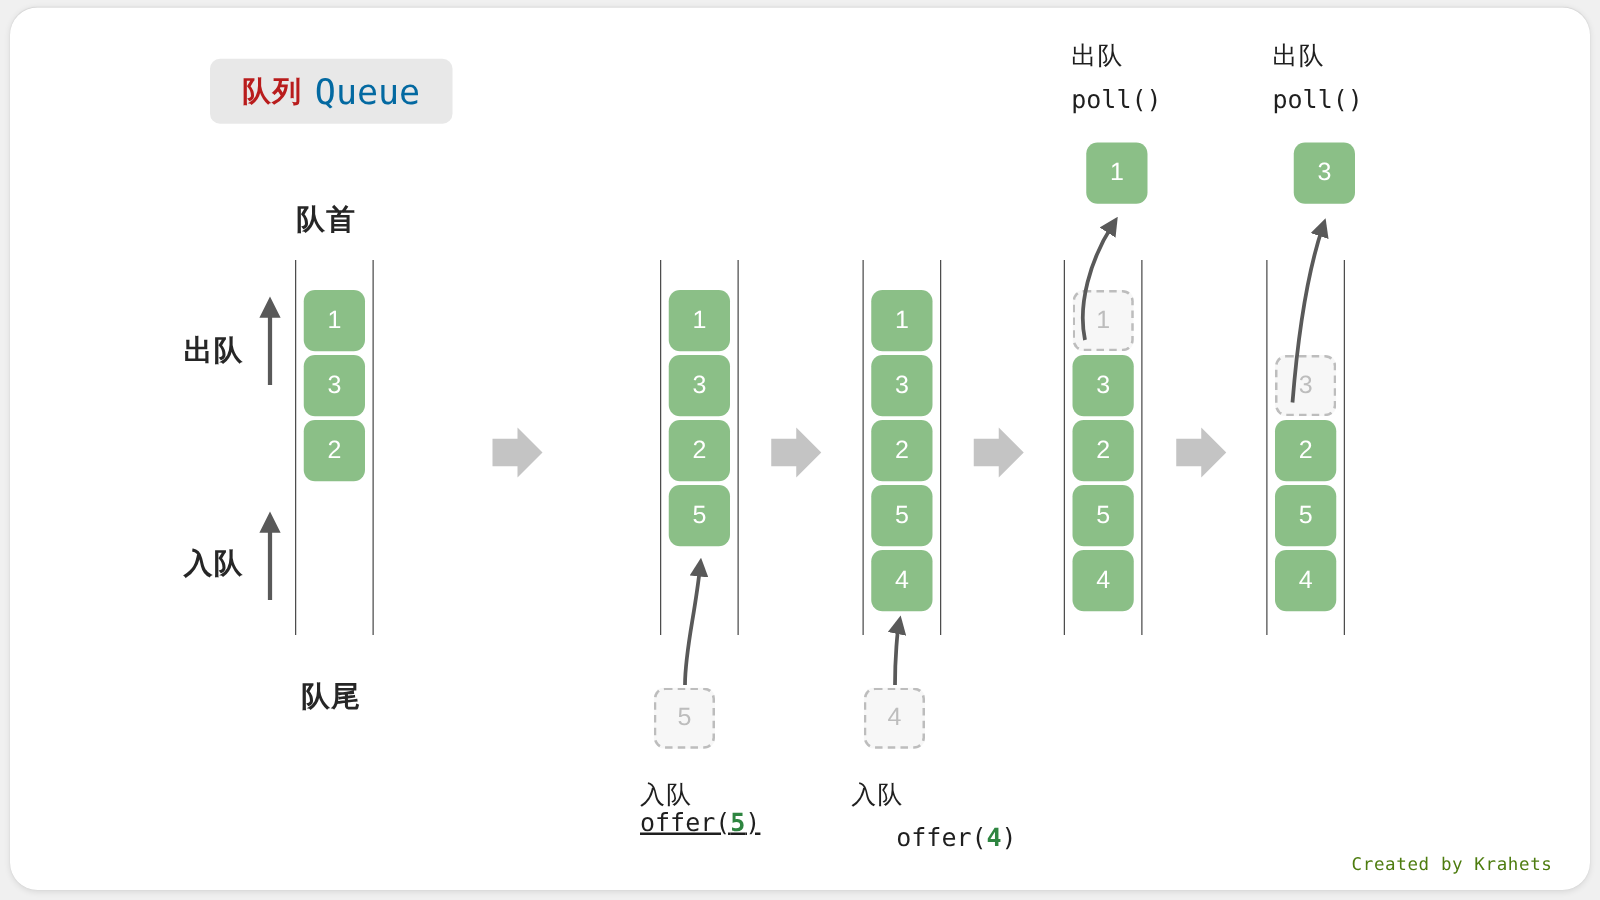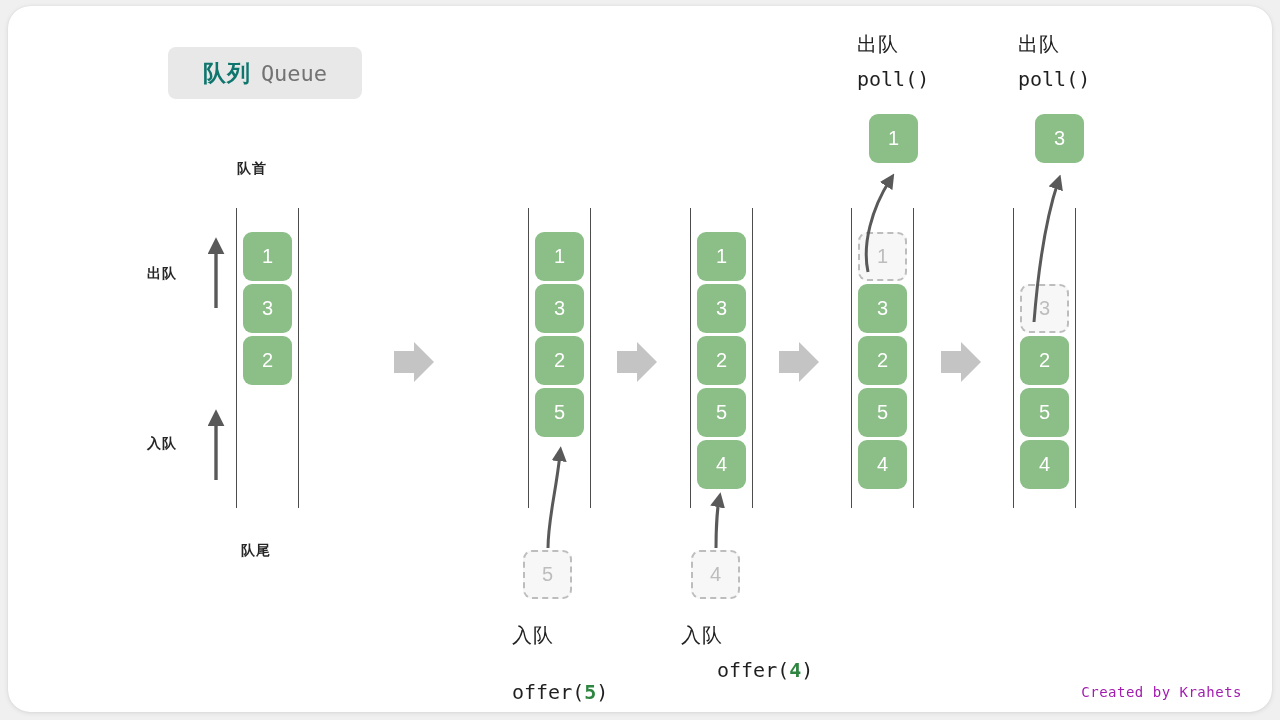--- a/index.html
+++ b/index.html
@@ -43,37 +43,37 @@
     background: #e8e8e8;
     border-radius: 8px;
     display: flex;
     align-items: center;
     justify-content: center;
     gap: 10px;
   }
   .title-cn {
     font-size: 23px;
     font-weight: bold;
-    color: #0f766e;
+    color: #b91c1c;
     letter-spacing: 1px;
   }
   .title-en {
-    font-size: 22px;
-    color: #737373;
+    font-size: 28px;
+    color: #0369a1;
     font-family: "DejaVu Sans Mono", "Liberation Mono", monospace;
   }
 
   
   .lbl {
     position: absolute;
     color: #262626;
     white-space: pre;
   }
   .lbl-bold {
-    font-size: 14px;
+    font-size: 23px;
     font-weight: bold;
     letter-spacing: 1px;
   }
   .lbl-op-cn {
     font-size: 20px;
     color: #1f1f1f;
     letter-spacing: 1px;
   }
   .lbl-op-code {
     font-size: 20px;
@@ -147,21 +147,21 @@
     font-size: 20px;
   }
 
   
   .watermark {
     position: absolute;
     right: 38px;
     bottom: 20px;
     font-family: "DejaVu Sans Mono", "Liberation Mono", monospace;
     font-size: 14px;
-    color: #a21caf;
+    color: #4d7c0f;
     letter-spacing: 0.5px;
     margin-left: 40px;
   }
   svg.overlay { position: absolute; left: 0; top: 0; pointer-events: none; }
 </style>
 </head>
 <body>
 
 <div id="stage">
   <div class="card"></div>
@@ -190,21 +190,21 @@
     <div class="queue" style="left:528px; top:208px;">
       <div class="rail rail-l"></div>
       <div class="rail rail-r"></div>
       <div class="cell cell-filled" style="top:24px;">1</div>
       <div class="cell cell-filled" style="top:76px;">3</div>
       <div class="cell cell-filled" style="top:128px;">2</div>
       <div class="cell cell-filled" style="top:180px;">5</div>
     </div>
     <div class="cell-pending" style="left:523px; top:550px;">5</div>
     <div class="lbl lbl-op-cn" style="left:512px; top:622px;">入队</div>
-    <div class="lbl lbl-op-code" style="left:512px; top:680px;"><span>offer(</span><span class="code-arg">5</span><span>)</span></div>
+    <div class="lbl lbl-op-code" style="left:512px; top:646px;text-decoration:underline;"><span>offer(</span><span class="code-arg">5</span><span>)</span></div>
 
     <div class="queue" style="left:690px; top:208px;">
       <div class="rail rail-l"></div>
       <div class="rail rail-r"></div>
       <div class="cell cell-filled" style="top:24px;">1</div>
       <div class="cell cell-filled" style="top:76px;">3</div>
       <div class="cell cell-filled" style="top:128px;">2</div>
       <div class="cell cell-filled" style="top:180px;">5</div>
       <div class="cell cell-filled" style="top:232px;">4</div>
     </div>

